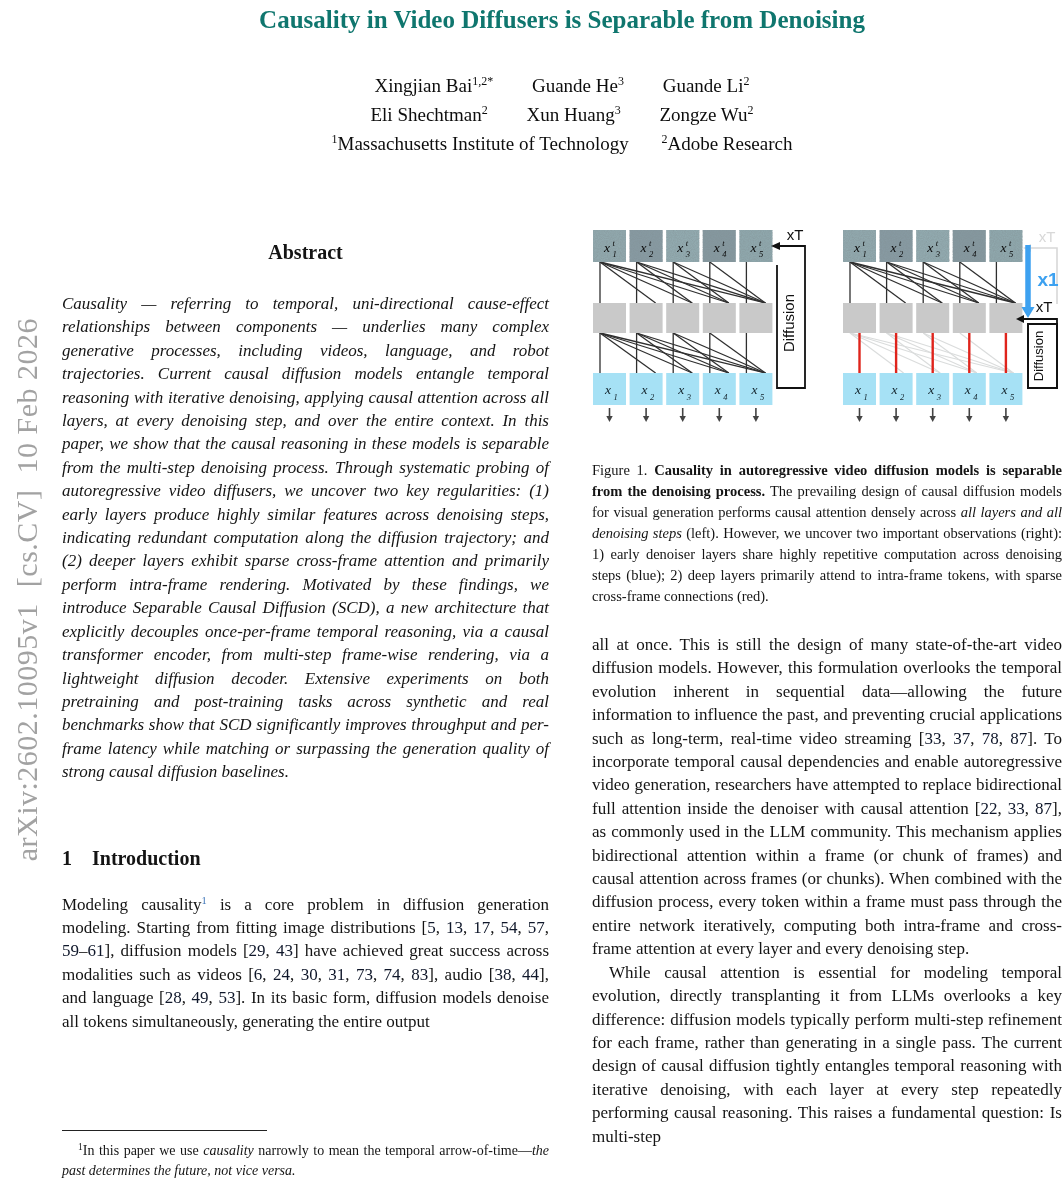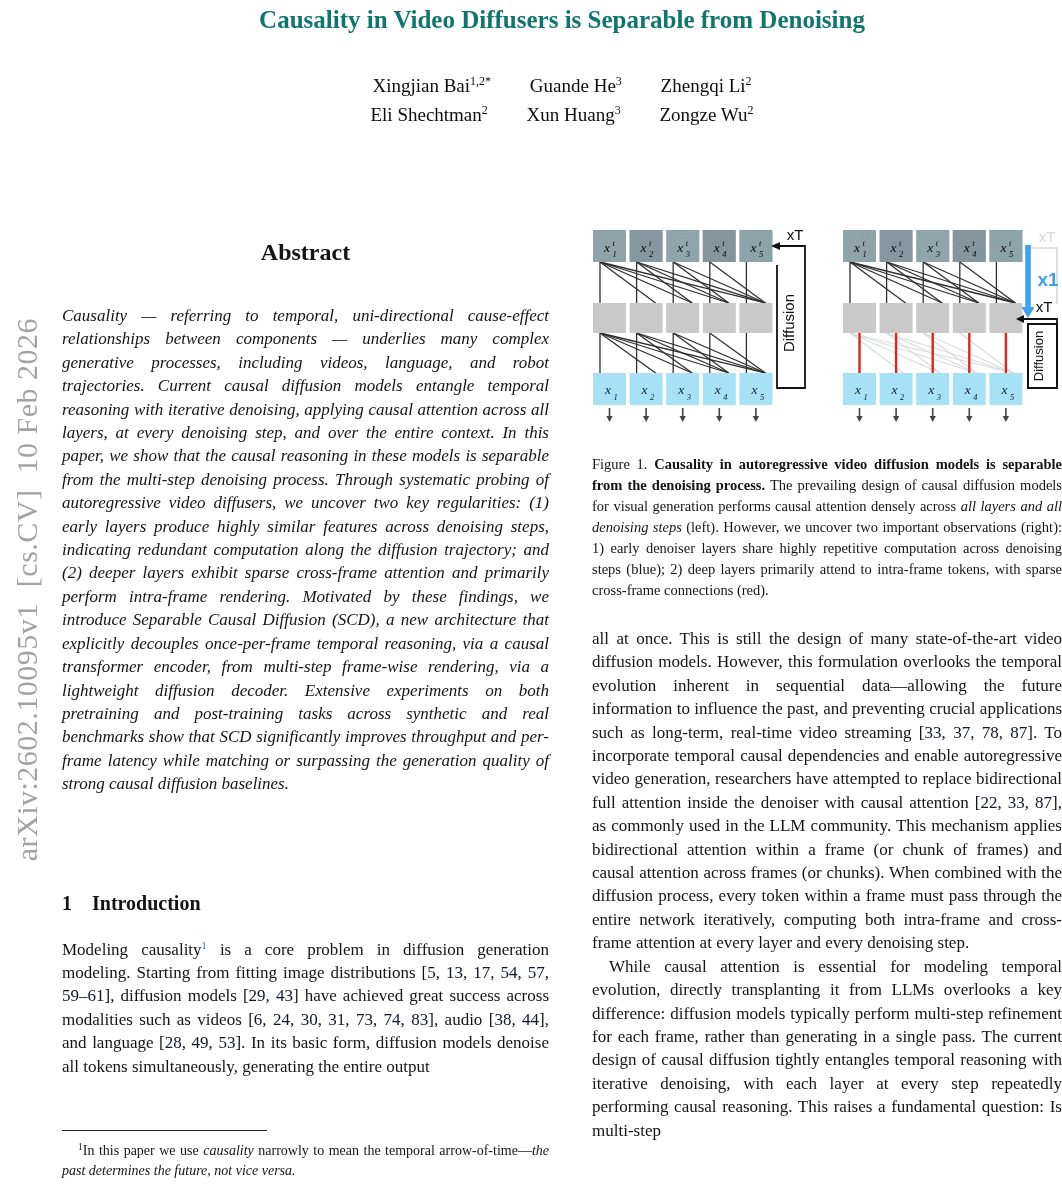--- a/index.html
+++ b/index.html
@@ -28,38 +28,38 @@
     font-size:19px;line-height:29px;color:#0d0d0d;
   }
   .author-row{white-space:nowrap;}
   .author{margin:0 17px;}
   .affil{margin:0 14px;}
   sup{font-size:12px;line-height:0;margin-top:12px;}
   
   .col-left{position:absolute;left:62px;top:240px;width:487px;}
   .col-right{position:absolute;left:592px;top:212px;width:470px;}
   .abstract-head{
-    text-align:center;font-weight:bold;font-size:24px;line-height:24px;margin:0 0 40px 0;
+    text-align:center;font-weight:bold;font-size:20px;line-height:24px;margin:0 0 28px 0;
   }
   .abstract-body{
     font-style:italic;font-size:17px;line-height:23.4px;text-align:justify;margin:0;
   }
   .section-head{
-    margin:95px 0 0 0;font-size:20px;line-height:25px;font-weight:bold;
+    margin:62px 0 0 0;font-size:20px;line-height:25px;font-weight:bold;
   }
   .section-head .sec-num{margin-right:20px;}
   .body-par{
     font-size:17px;line-height:23.4px;text-align:justify;margin:18px 0 0 0;
   }
   .col-right .body-par{margin:0;}
   .par-indent{text-indent:17px;}
   .body-block{margin-top:26px;}
   
   .fig-caption{
-    margin-top:16px;font-size:14.5px;line-height:21px;text-align:justify;color:#141414;
+    margin-top:22px;font-size:14.5px;line-height:21px;text-align:justify;color:#141414;
   }
   
   .footnotes{position:absolute;left:62px;top:1130px;width:487px;}
   .fn-rule{width:205px;border:0;border-top:1.6px solid #222;margin:0 0 7px 0;}
   .fn{font-size:14px;line-height:19.5px;text-align:justify;margin:0;}
   .fn-indent{text-indent:16px;}
   
   .seg-cite{color:#0f172a;margin-top:18px;}
   .seg-i{font-style:italic;}
   .seg-b{font-weight:bold;}
@@ -74,26 +74,30 @@
 <div class="arxiv-strip">
   <span>arXiv:2602.10095v1  [cs.CV]  10 Feb 2026</span>
 </div>
 
 <div class="paper-title">Causality in Video Diffusers is Separable from Denoising</div>
 
 <div class="authors">
   <div class="author-row">
     <span class="author"><span>Xingjian Bai</span><sup>1,2*</sup></span>
     <span class="author"><span>Guande He</span><sup>3</sup></span>
-    <span class="author"><span>Zhengqi Li</span><sup>2</sup></span>
+    <span class="author"><span>Guande Li</span><sup>2</sup></span>
   </div>
   <div class="author-row">
     <span class="author"><span>Eli Shechtman</span><sup>2</sup></span>
     <span class="author"><span>Xun Huang</span><sup>3</sup></span>
     <span class="author"><span>Zongze Wu</span><sup>2</sup></span>
+  </div>
+  <div class="author-row">
+    <span class="affil"><sup>1</sup><span>Massachusetts Institute of Technology</span></span>
+    <span class="affil"><sup>2</sup><span>Adobe Research</span></span>
   </div>
 </div>
 
 <div class="col-left">
   <div class="abstract-head">Abstract</div>
   <p class="abstract-body">Causality — referring to temporal, uni-directional cause-effect relationships between components — underlies many complex generative processes, including videos, language, and robot trajectories. Current causal diffusion models entangle temporal reasoning with iterative denoising, applying causal attention across all layers, at every denoising step, and over the entire context.  In this paper, we show that the causal reasoning in these models is separable from the multi-step denoising process. Through systematic probing of autoregressive video diffusers, we uncover two key regularities: (1) early layers produce highly similar features across denoising steps, indicating redundant computation along the diffusion trajectory; and (2) deeper layers exhibit sparse cross-frame attention and primarily perform intra-frame rendering. Motivated by these findings, we introduce Separable Causal Diffusion (SCD), a new architecture that explicitly decouples once-per-frame temporal reasoning, via a causal transformer encoder, from multi-step frame-wise rendering, via a lightweight diffusion decoder. Extensive experiments on both pretraining and post-training tasks across synthetic and real benchmarks show that SCD significantly improves throughput and per-frame latency while matching or surpassing the generation quality of strong causal diffusion baselines.</p>
   <div class="section-head">
     <span class="sec-num">1</span><span>Introduction</span>
   </div>
   <p class="body-par"><span>Modeling causality</span><span class="seg-supcite">1</span><span> is a core problem in diffusion generation modeling.  Starting from fitting image distributions [</span><span class="seg-cite">5</span><span>, </span><span class="seg-cite">13</span><span>, </span><span class="seg-cite">17</span><span>, </span><span class="seg-cite">54</span><span>, </span><span class="seg-cite">57</span><span>, </span><span class="seg-cite">59</span><span>–</span><span class="seg-cite">61</span><span>], diffusion models [</span><span class="seg-cite">29</span><span>, </span><span class="seg-cite">43</span><span>] have achieved great success across modalities such as videos [</span><span class="seg-cite">6</span><span>, </span><span class="seg-cite">24</span><span>, </span><span class="seg-cite">30</span><span>, </span><span class="seg-cite">31</span><span>, </span><span class="seg-cite">73</span><span>, </span><span class="seg-cite">74</span><span>, </span><span class="seg-cite">83</span><span>], audio [</span><span class="seg-cite">38</span><span>, </span><span class="seg-cite">44</span><span>], and language [</span><span class="seg-cite">28</span><span>, </span><span class="seg-cite">49</span><span>, </span><span class="seg-cite">53</span><span>]. In its basic form, diffusion models denoise all tokens simultaneously, generating the entire output</span></p>

